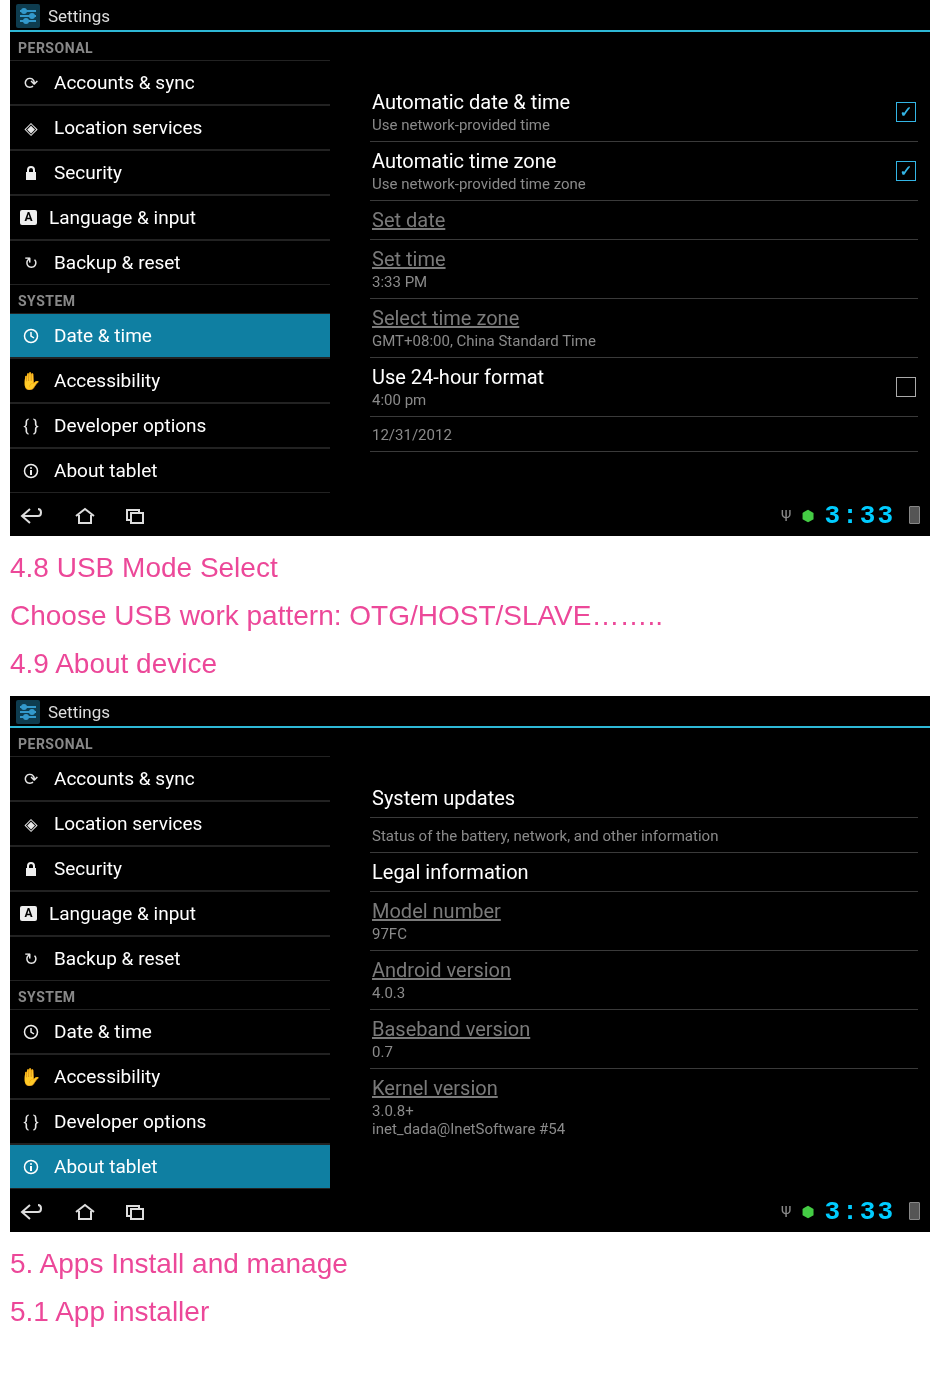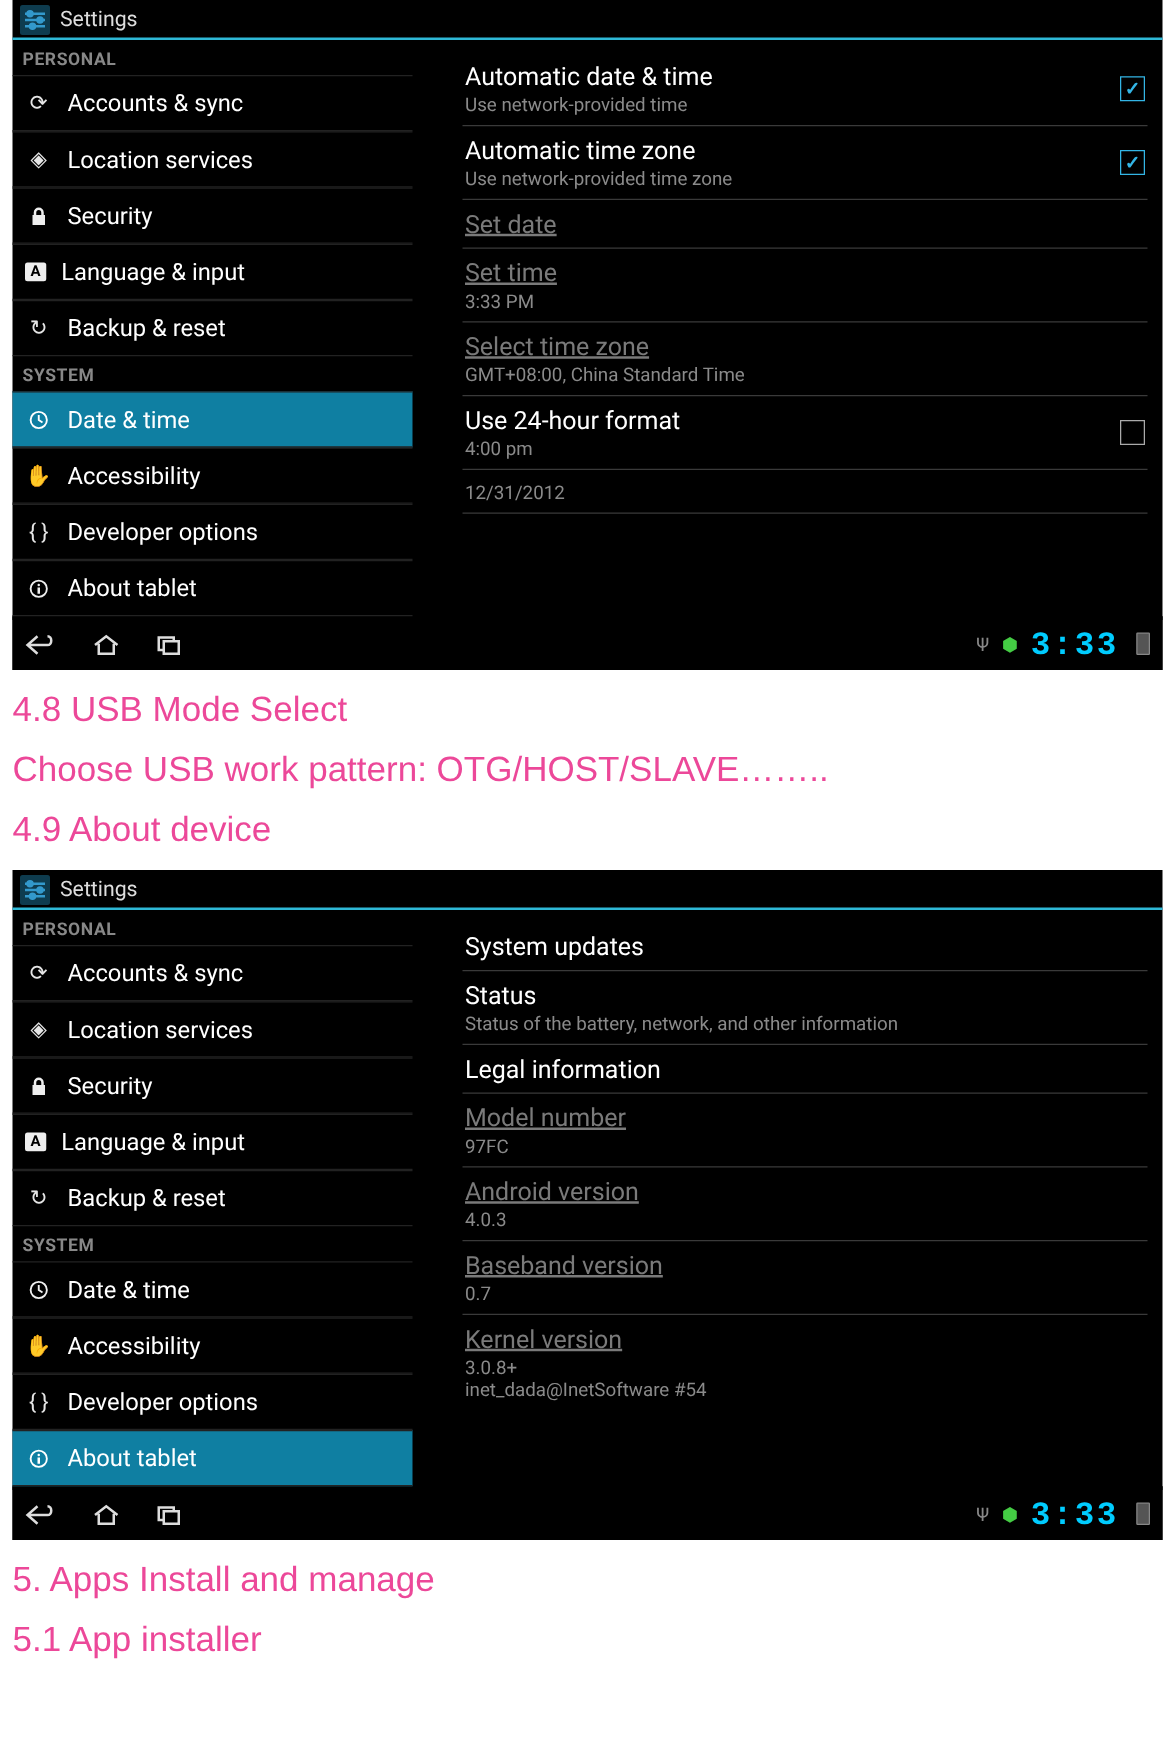--- a/index.html
+++ b/index.html
@@ -7,21 +7,21 @@
 
   
   .android-frame { position:relative; background:#000; color:#fff; margin:0 10px; font-family:"Roboto","Segoe UI",Arial,sans-serif; }
   .title-bar { display:flex; align-items:center; gap:8px; padding:4px 6px 2px 6px;border-radius:13px; }
   .title-bar .app-icon { width:24px; height:24px; display:flex; align-items:center; justify-content:center; background:#0e3c4f; border-radius:2px; }
   .title-bar .app-icon svg { display:block; }
   .title-bar .app-name { color:#ddd; font-size:17px; }
   .title-sep { height:2px; background:#2eb8d6; }
   .two-col { display:flex; }
   .sidebar { width:320px; }
-  .content { flex:1; padding:10px 12px 0 40px; }
+  .content { flex:1; padding:10px 12px 0 40px;margin-top:41px; }
   .section-hdr { color:#888; font-size:14px; font-weight:700; letter-spacing:0.5px; padding:8px 4px 4px 8px; }
   .side-item { display:flex; align-items:center; gap:12px; padding:10px 10px; margin:0; border-top:1px solid #222; border-bottom:1px solid #222; font-size:19px; }
   .side-item.selected { background:#0f7fa2; }
   .side-item .icon { width:22px; display:flex; justify-content:center; color:#e6e6e6; font-size:17px; }
   .detail-row { border-bottom:1px solid #3a3a3a; padding:7px 2px; }
   .detail-title { font-size:20px; color:#fff; }
   .detail-sub  { font-size:15px; color:#8a8a8a; margin-top:2px; white-space:pre-line; }
   .detail-row.disabled .detail-title { color:#7a7a7a;text-decoration:underline; }
   .row-flex { display:flex; align-items:center; justify-content:space-between; }
   .chk { width:18px; height:18px; border:1px solid #aaa; display:flex; align-items:center; justify-content:center; color:#33b5e5; font-weight:bold; font-size:15px; }
@@ -275,21 +275,20 @@
       </div>
     </div>
 
     <div class="content">
 
       <div class="detail-row">
         <div class="detail-title">System updates</div>
       </div>
 
       <div class="detail-row">
-        <div class="detail-title">Status</div>
         <div class="detail-sub">Status of the battery, network, and other information</div>
       </div>
 
       <div class="detail-row">
         <div class="detail-title">Legal information</div>
       </div>
 
       <div class="detail-row disabled">
         <div class="detail-title">Model number</div>
         <div class="detail-sub">97FC</div>

